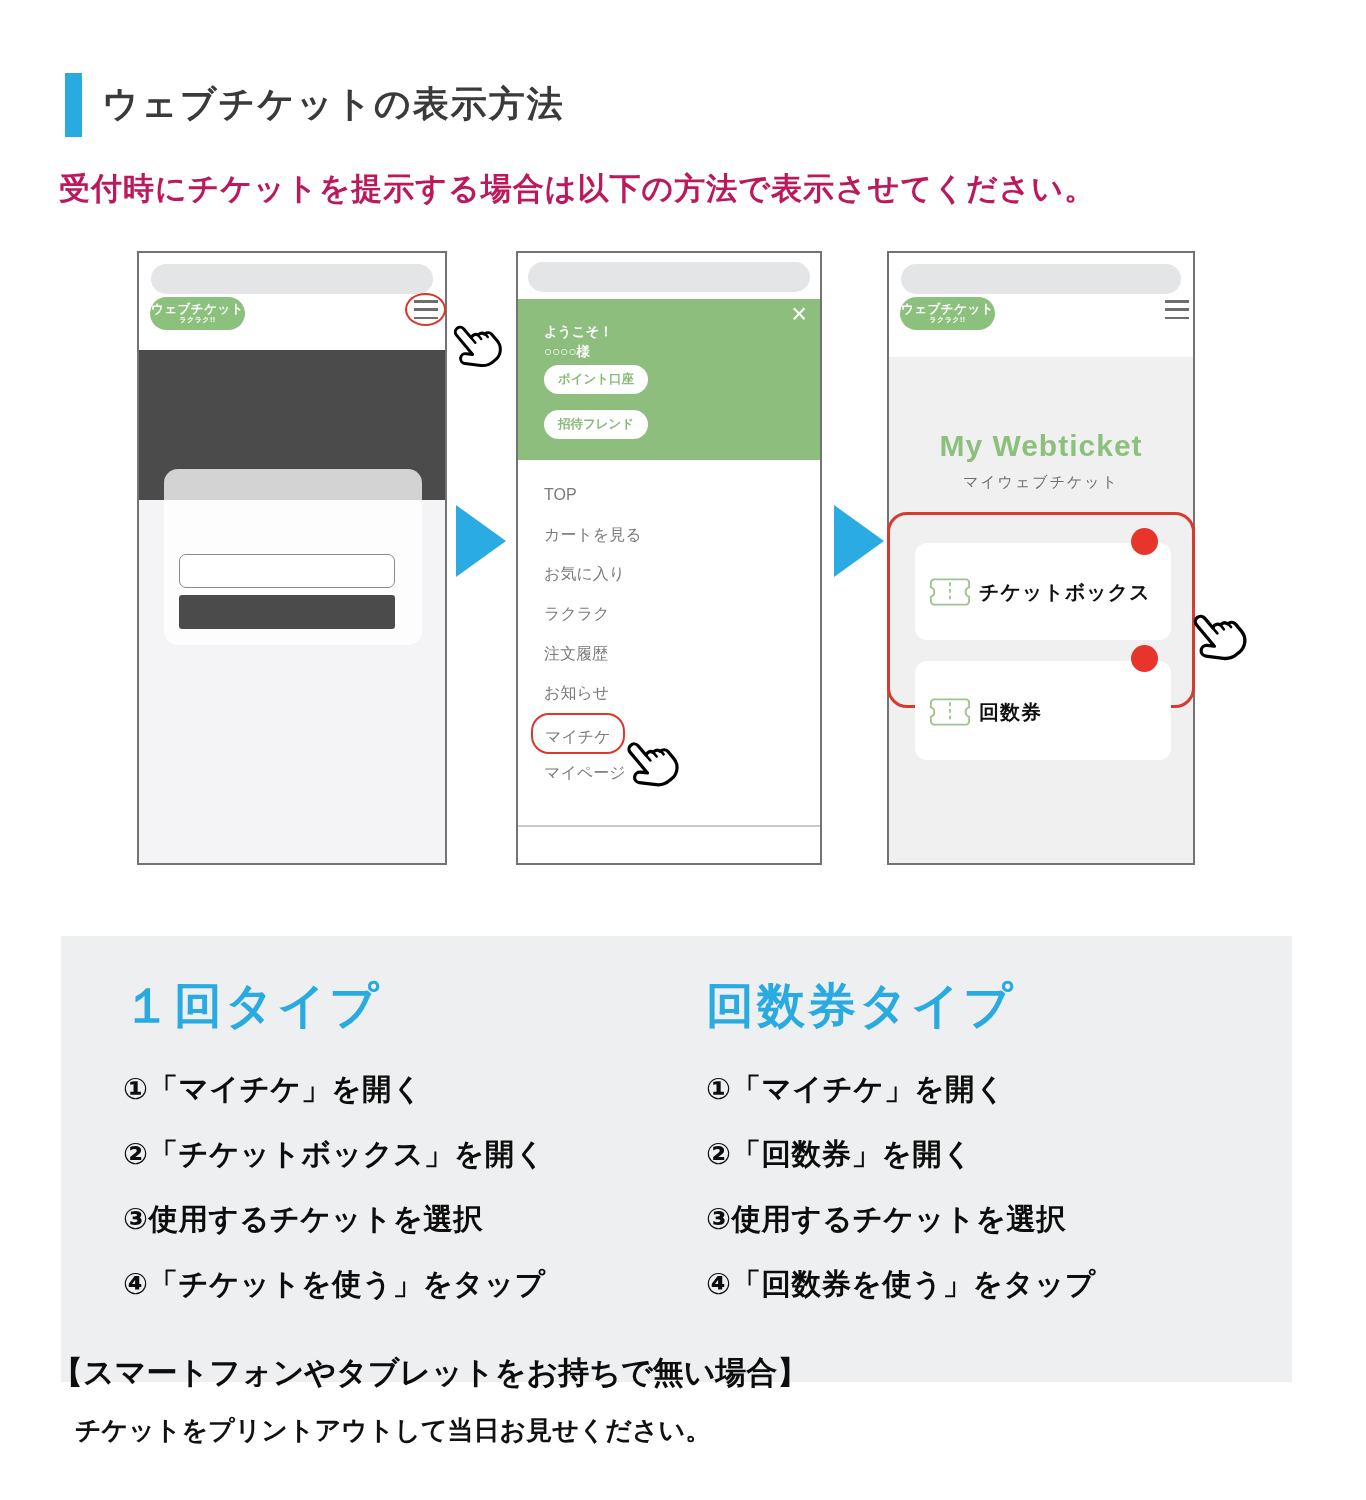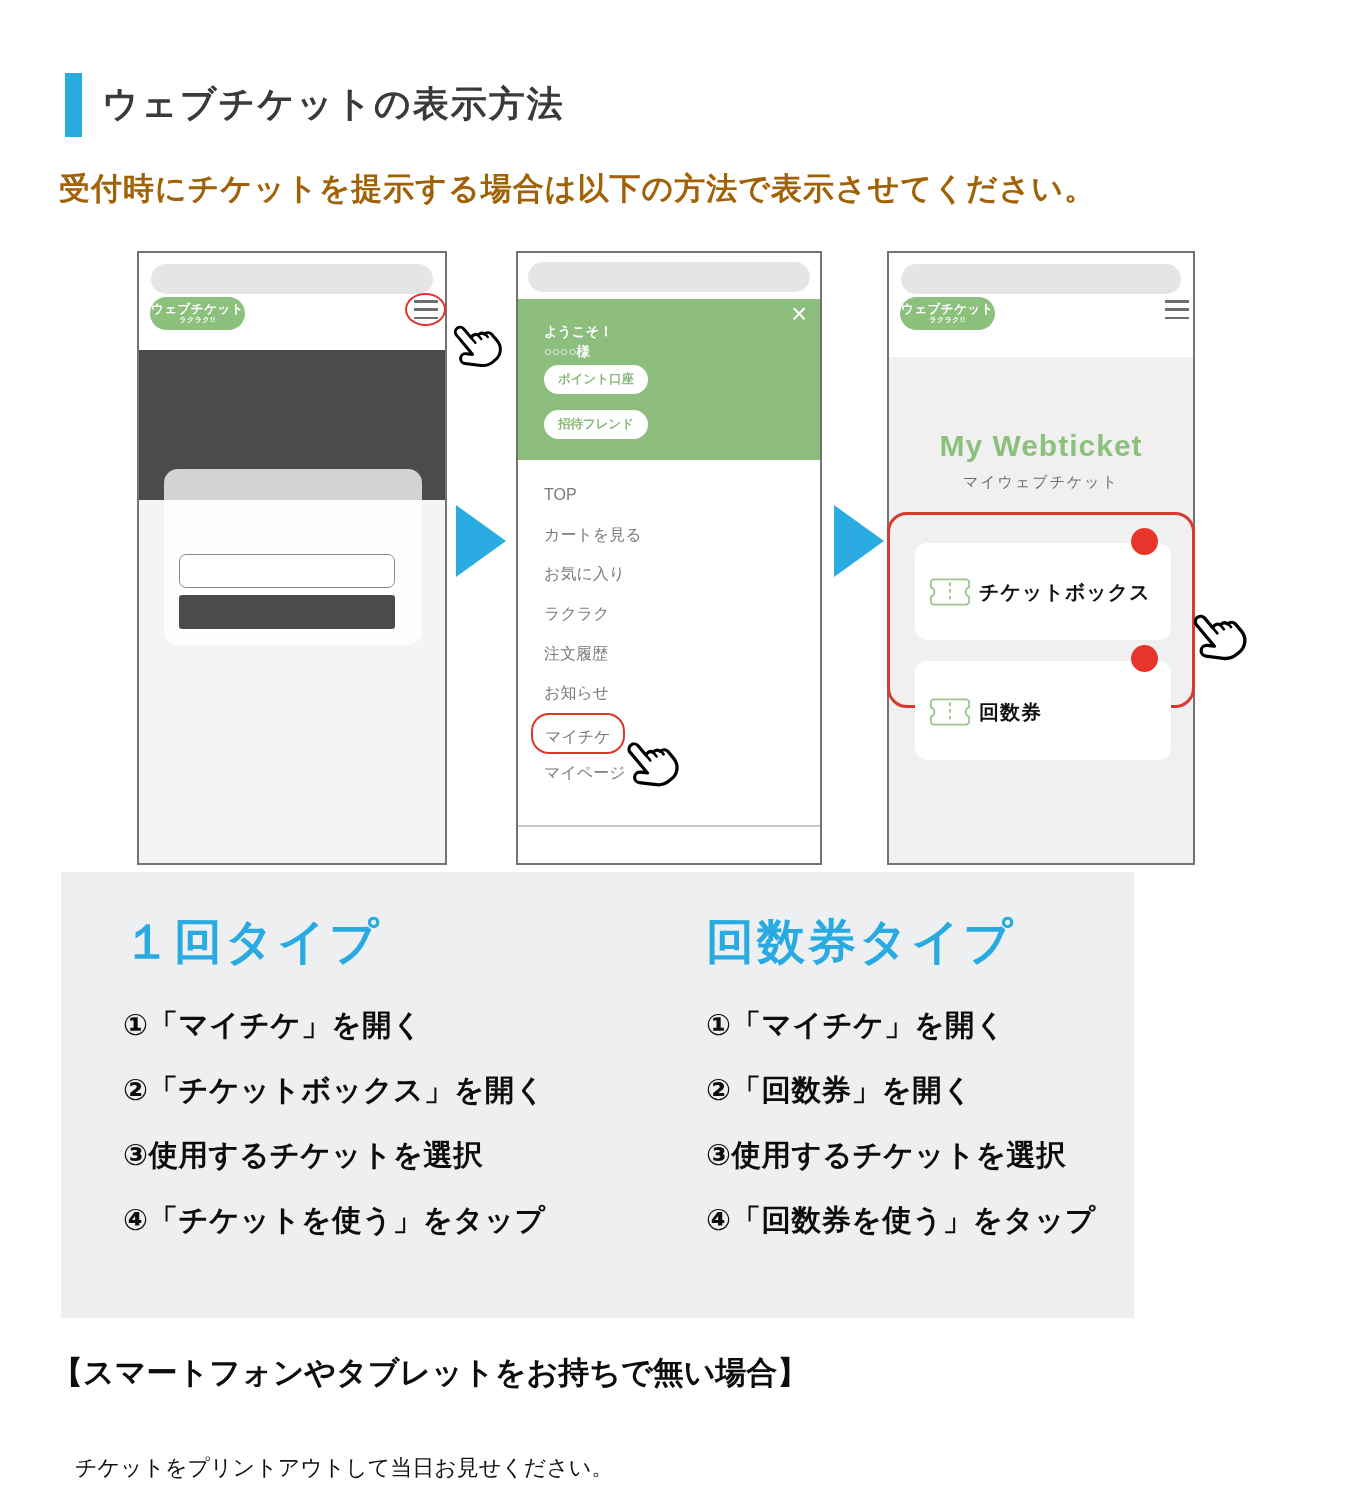--- a/index.html
+++ b/index.html
@@ -5,21 +5,21 @@
   html,body{margin:0;padding:0;background:#fff;}
   .canvas{
     position:relative;width:1366px;height:1500px;background:#ffffff;overflow:hidden;
     font-family:"Liberation Sans","DejaVu Sans",sans-serif;color:#222;
   }
   .abs{position:absolute;}
 
   
   .title-bar{left:65px;top:73px;width:17px;height:64px;background:#29abe2;}
   .page-title{left:102px;top:80px;font-size:36px;font-weight:800;color:#3a3a3a;letter-spacing:2px;}
-  .page-subtitle{left:59px;top:168px;font-size:31px;font-weight:800;color:#a16207;letter-spacing:1px;}
+  .page-subtitle{left:59px;top:168px;font-size:31px;font-weight:800;color:#be185d;letter-spacing:1px;}
 
   
   .phone{position:absolute;top:251px;height:614px;background:#fff;border:2px solid #737373;box-sizing:border-box;}
   .phone1{left:137px;width:310px;}
   .phone2{left:516px;width:306px;}
   .phone3{left:887px;width:308px;}
 
   .addr-pill{position:absolute;left:12px;right:12px;top:11px;height:30px;border-radius:15px;background:#e4e5e7;}
 
   .logo-pill{position:absolute;left:11px;top:44px;width:95px;height:33px;border-radius:17px;background:#8cc07d;
@@ -69,30 +69,30 @@
   
   .step-arrow{position:absolute;top:505px;width:0;height:0;border-top:36px solid transparent;border-bottom:36px solid transparent;border-left:50px solid #2aabe2;}
   .arrow1{left:456px;}
   .arrow2{left:834px;}
 
   
   .hand{position:absolute;z-index:30;}
   .hand svg{display:block;transform:rotate(-40deg);}
 
   
-  .instr{left:61px;top:872px;width:1073px;height:446px;background:#edeff0;}
+  .instr{left:61px;top:936px;width:1231px;height:446px;background:#edeff0;}
   .instr-col{position:absolute;top:42px;}
   .col1{left:62px;}
   .col2{left:645px;}
   .instr-heading{font-size:48px;font-weight:800;color:#29abe2;letter-spacing:3px;line-height:1.15;}
   .instr-steps{margin-top:23px;font-size:29.5px;font-weight:700;color:#0d0d0d;line-height:65px;letter-spacing:0.5px;}
 
   
   .foot-heading{left:52px;top:1352px;font-size:31px;font-weight:800;color:#0d0d0d;}
-  .foot-note{left:75px;top:1413px;font-size:22px;font-weight:400;color:#111;margin-top:40px;}
+  .foot-note{left:75px;top:1413px;font-size:26px;font-weight:700;color:#111;}
 </style>
 </head>
 <body>
 
 <div class="canvas">
 
   <div class="abs title-bar"></div>
   <div class="abs page-title">ウェブチケットの表示方法</div>
   <div class="abs page-subtitle">受付時にチケットを提示する場合は以下の方法で表示させてください。</div>
 

